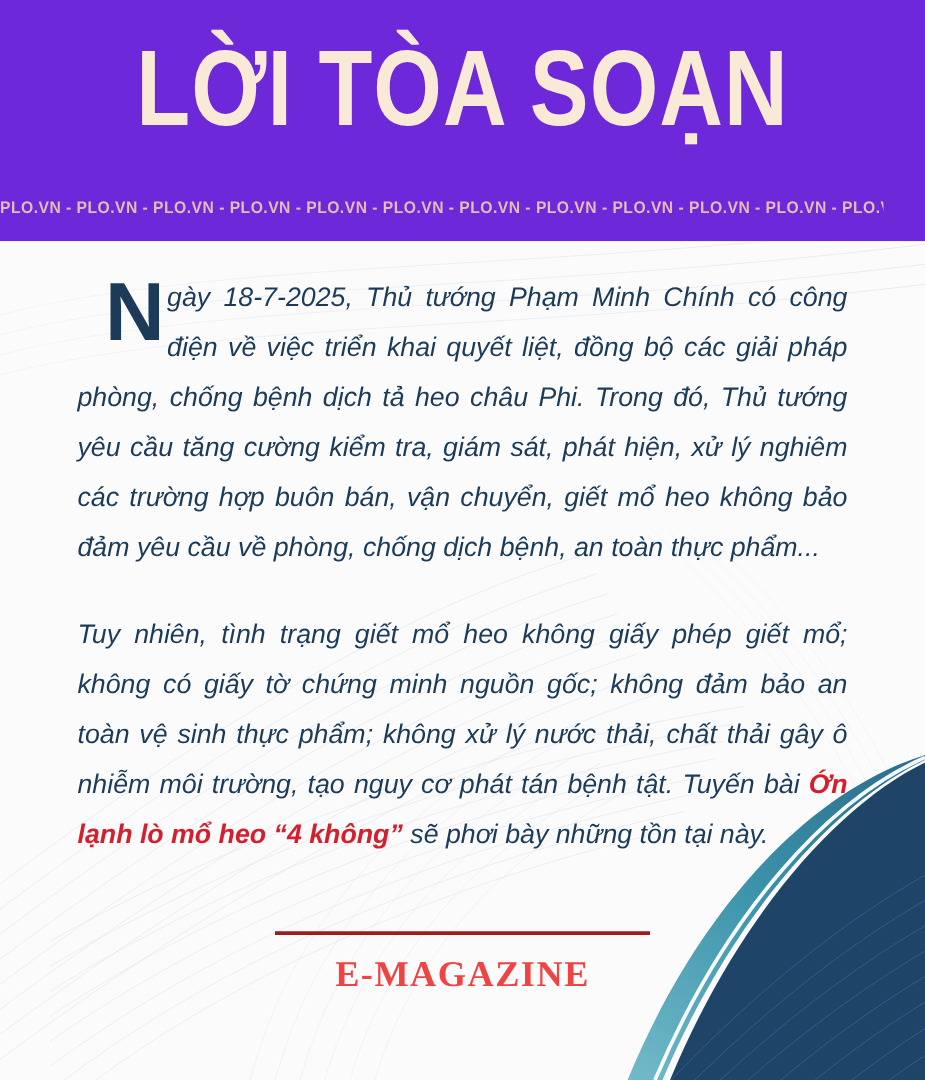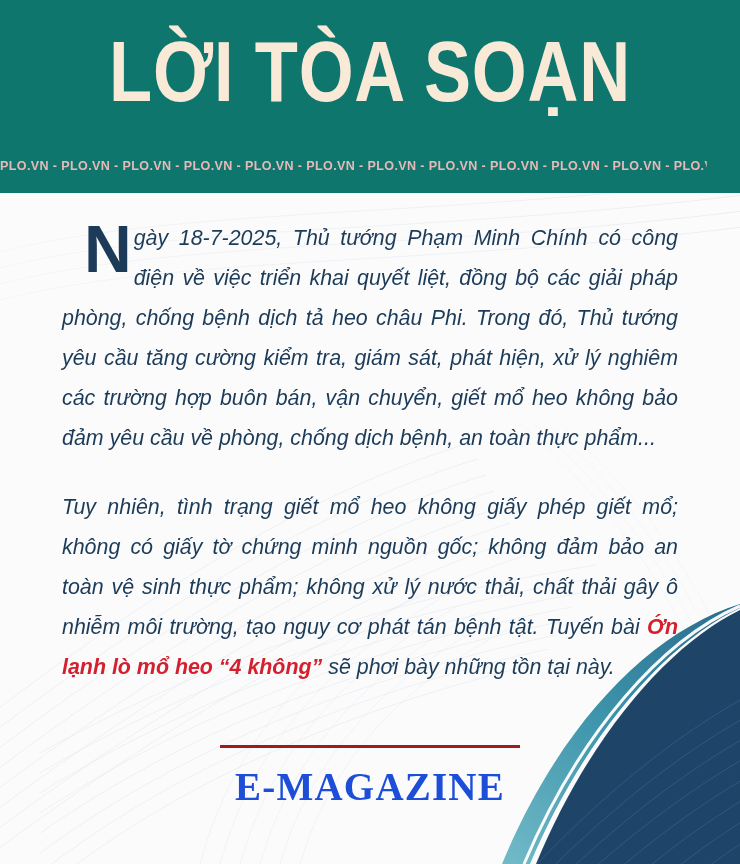--- a/index.html
+++ b/index.html
@@ -18,21 +18,21 @@
     overflow: hidden;
     background: #ffffff;
   }
 
   
   .header {
     position: absolute;
     top: 0; left: 0;
     width: 740px;
     height: 193px;
-    background: #0f766e;
+    background: #6d28d9;
     overflow: hidden;
   }
   .header-title {
     position: absolute;
     left: 0; right: 0;
     top: 16px;
     text-align: center;
     color: #f9e9d7;
     font-family: "Liberation Sans Narrow", "Liberation Sans", sans-serif;
     font-weight: 700;
@@ -128,24 +128,24 @@
     text-align: center;
     z-index: 5;
   }
   .footer-rule {
     width: 300px;
     height: 3px;
     background: #9e1c1c;
     margin: 0 auto 16px auto;
   }
   .footer-label {
-    color: #1d4ed8;
+    color: #ef4444;
     font-family: "Liberation Serif", "DejaVu Serif", serif;
     font-weight: 700;
-    font-size: 39px;
+    font-size: 29px;
     letter-spacing: 1.2px;
   }
 </style>
 </head>
 <body>
 
 <div id="page">
 
   <div class="header">
     <div class="header-title">LỜI TÒA SOẠN</div>

